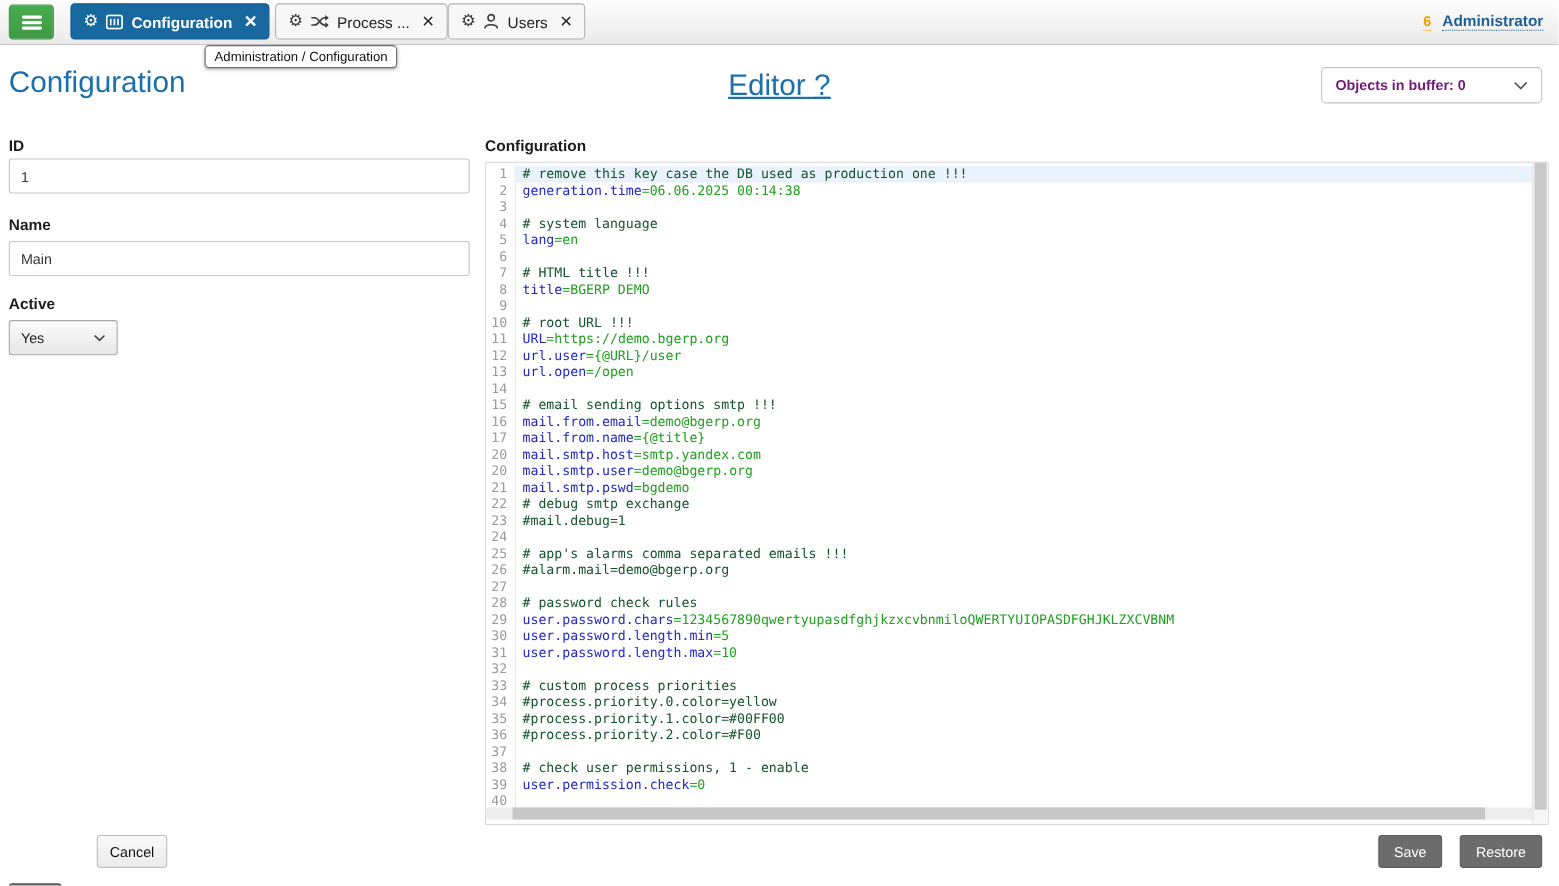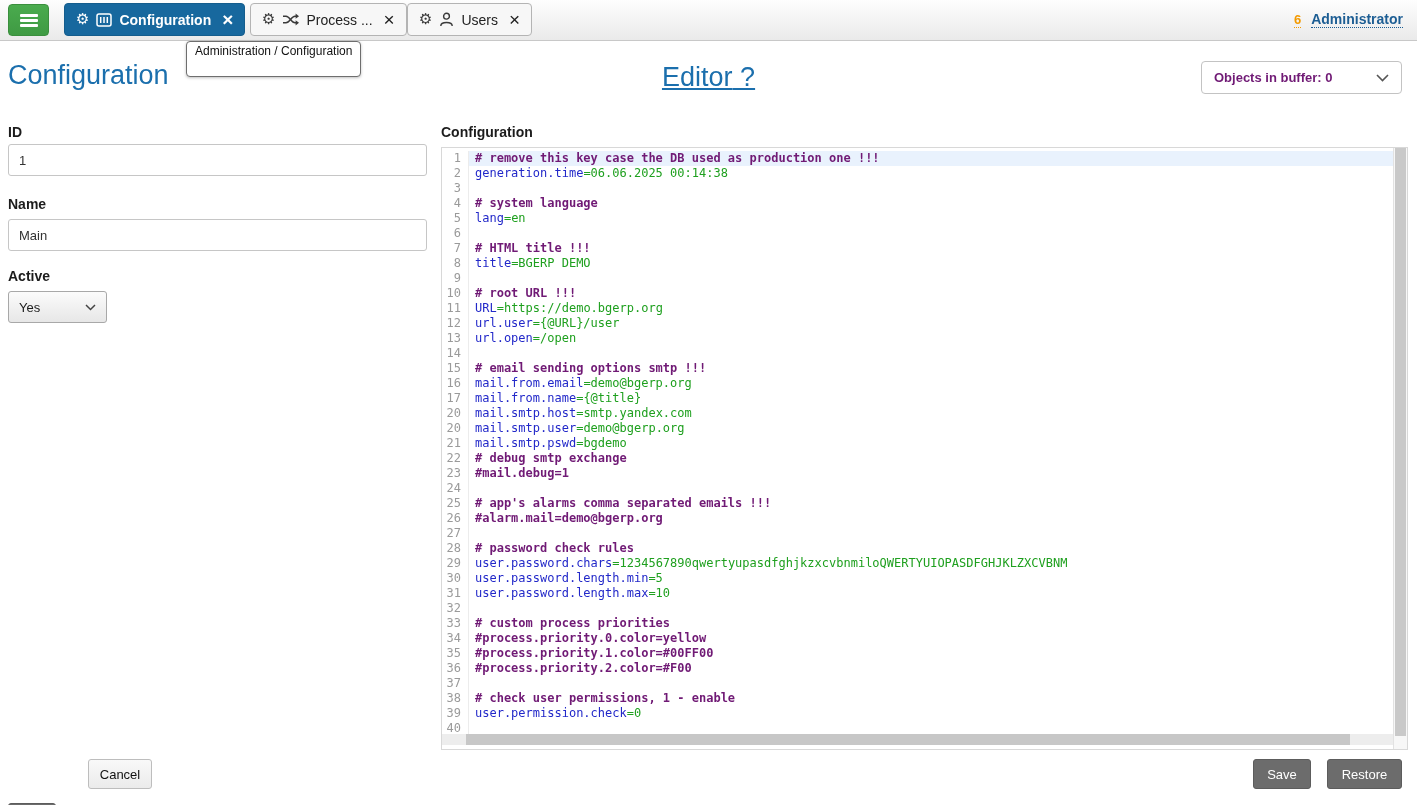--- a/index.html
+++ b/index.html
@@ -20,21 +20,21 @@
   .tab-active { background:#17689e; border:1px solid #145d8d; color:#ffffff; font-weight:bold; }
   .tab-idle { background:#f7f7f7; border:1px solid #b4b4b4; color:#222; }
   .tab-idle .gear { color:#3a3a3a; }
   .tab1 { left:64px; } .tab2 { left:250px; } .tab3 { left:407px; }
   .userbox { position:absolute; right:14px; top:11px; display:flex; align-items:baseline; gap:10px; }
   .ucount { color:#f39a00; font-weight:bold; font-size:13px; border-bottom:1px dotted #f39a00; cursor:pointer; }
   .uname  { color:#1d5e94; font-weight:bold; font-size:14px; border-bottom:1px dotted #1d5e94; cursor:pointer; }
 
   
   .tooltip { position:absolute; left:186px; top:41px; z-index:9; background:#fff; color:#111;
-             border:1px solid #6e6e6e; border-radius:4px; padding:2px 8px 18px; font-size:12px;
+             border:1px solid #6e6e6e; border-radius:4px; padding:2px 8px 3px; font-size:12px;
              box-shadow:0 1px 3px rgba(0,0,0,.25); }
 
   
   .page-title { position:absolute; left:8px; top:60px; font-size:27px; font-weight:400; color:#1b6fad; }
   .center-title { position:absolute; left:0; top:62px; width:100%; text-align:center;
                   font-size:27px; color:#1b6fad; z-index:1; pointer-events:none;text-decoration:underline; }
   .center-title a { color:#1b6fad; text-decoration:underline; pointer-events:auto; cursor:pointer; }
   .buffer-box { position:absolute; right:15px; top:61px; width:201px; height:33px; background:#fff;
                 border:1px solid #c3c3c3; border-radius:4px; display:flex; align-items:center;
                 justify-content:space-between; padding:0 12px; cursor:pointer; }
@@ -57,21 +57,21 @@
   .ed-label { position:absolute; left:441px; top:124px; font-size:14px; font-weight:bold; color:#1c1c1c; }
   .editor { position:absolute; left:441px; top:147px; width:967px; height:603px;
             border:1px solid #d8d8d8; background:#fff; overflow:hidden; }
   .code-lines { position:absolute; left:0; top:0; right:14px; bottom:0; padding-top:3px;
                 font-family:"DejaVu Sans Mono", monospace; font-size:12px; line-height:15px; cursor:text; }
   .cl { display:flex; height:15px; }
   .ln { flex:0 0 27px; text-align:right; padding-right:7px; color:#9a9a9a;
         border-right:1px solid #ececec; background:#fff; user-select:none; }
   .ct { flex:1; padding-left:6px; white-space:pre; }
   .cl.hl .ct { background:#e9f2fd; }
-  .tok-c { color:#701a75;font-weight:bold; } .tok-k { color:#2228c9; } .tok-v { color:#1fa01f; }
+  .tok-c { color:#14532d; } .tok-k { color:#2228c9; } .tok-v { color:#1fa01f; }
   .vscroll { position:absolute; right:0; top:0; width:14px; height:100%;
              background:#f7f7f7; border-left:1px solid #e2e2e2; }
   .vthumb { position:absolute; left:1px; right:1px; top:0; bottom:13px; background:#c9c9c9; }
   .hscroll { position:absolute; left:0; right:14px; bottom:4px; height:11px; background:#ededed; }
   .hthumb { position:absolute; left:24px; top:0; bottom:0; width:93%; background:#c7c7c7; }
 
   
   .btn { position:absolute; top:759px; height:30px; border-radius:3px; font-size:13px;
          font-family:"Liberation Sans", sans-serif; cursor:pointer; }
   .btn-dark { background:#6c6c6c; border:1px solid #5c5c5c; color:#fff; }

